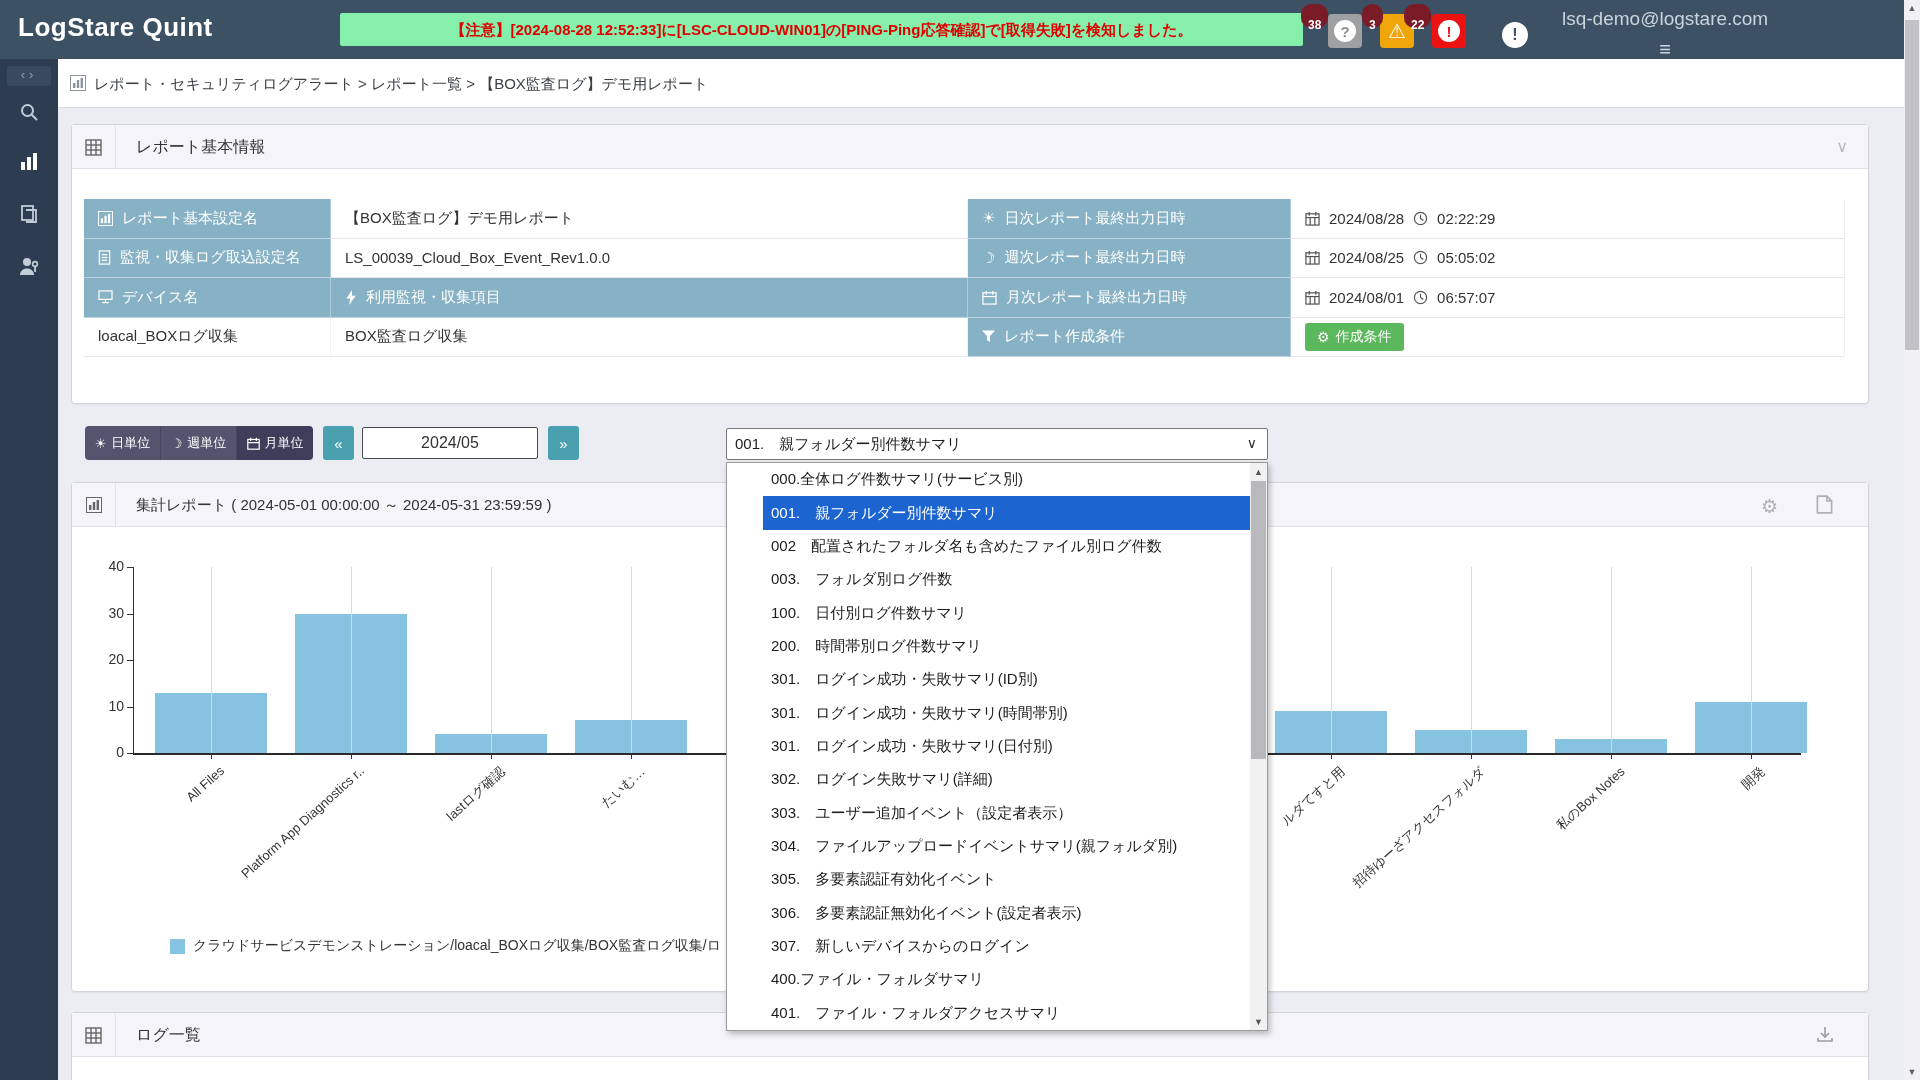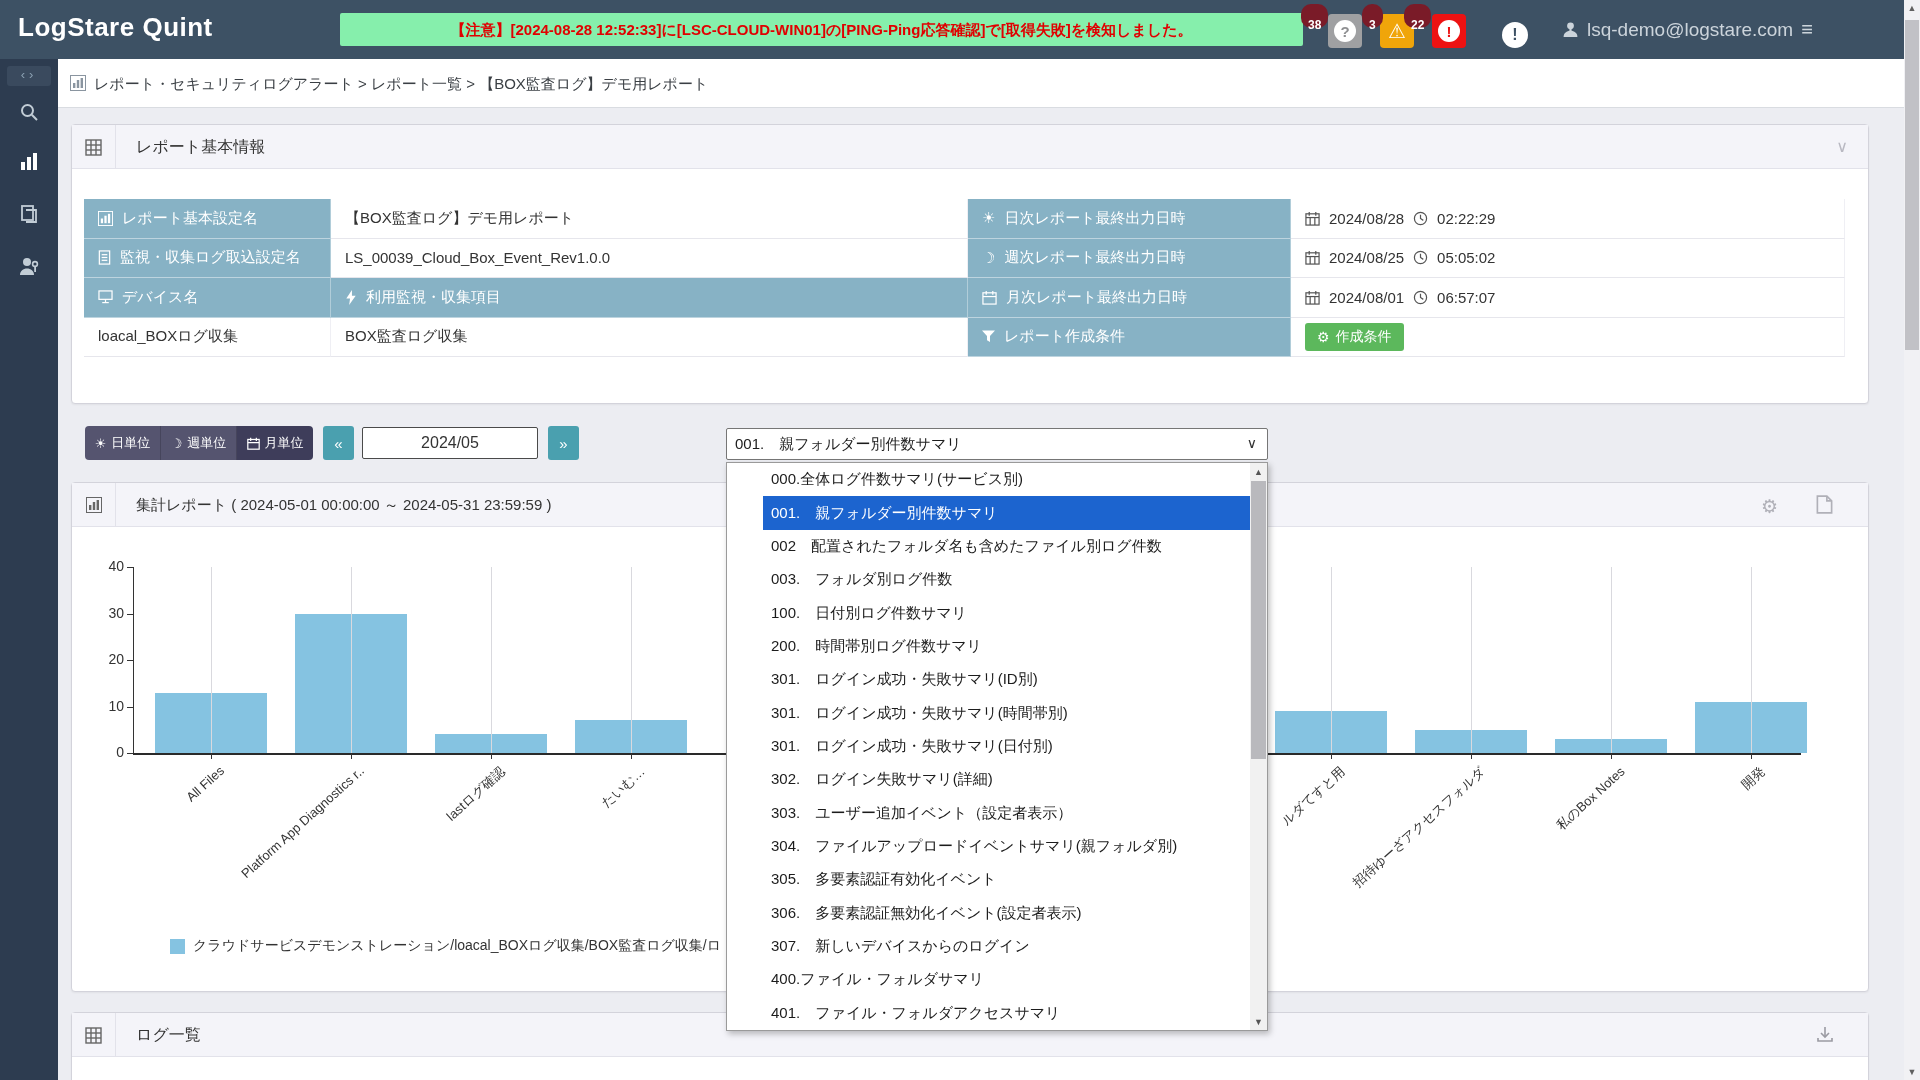--- a/index.html
+++ b/index.html
@@ -18,21 +18,21 @@
   #btn-error { left:1432px; background:#ed1212; }
   .qmark { width:22px; height:22px; border-radius:50%; background:#fff; color:#8e8f91; font-weight:bold; font-size:15px;
     display:flex; align-items:center; justify-content:center; }
   .emark { width:22px; height:22px; border-radius:50%; background:#fff; color:#ed1212; font-weight:bold; font-size:15px;
     display:flex; align-items:center; justify-content:center; }
   .badge { top:4px; height:19px; padding:12px 7px; background:#7a1b28; border-radius:10px; color:#fff;
     font-size:12px; font-weight:bold; line-height:19px; z-index:55; }
   #badge-help { left:1301px; } #badge-warn { left:1362px; } #badge-error { left:1404px; }
   #info-circle { left:1502px; top:22px; width:26px; height:26px; border-radius:50%; background:#fff;
     color:#3d5164; font-weight:bold; font-size:16px; display:flex; align-items:center; justify-content:center; }
-  #user-area { left:1562px; top:0; height:59px; display:flex; align-items:center; gap:8px; color:#ccd4db; }
+  #user-area { left:1562px; top:0; height:59px; display:flex; align-items:center; gap:8px; color:#ccd4db;flex-direction:column; }
   #user-email { font-size:19px; }
   #user-menu { font-size:20px; color:#ccd4db; cursor:pointer; }
 
   
   #win-scrollbar { right:0; top:0; width:16px; height:1080px; background:#f1f1f4; z-index:60; }
   #win-scrollbar .sb-arrow { width:16px; height:16px; color:#606060; font-size:9px; display:flex; align-items:center; justify-content:center; }
   #win-thumb { position:absolute; left:1px; top:20px; width:14px; height:330px; background:#c1c1c6; }
   #win-scrollbar .sb-down { position:absolute; bottom:0; }
 
   

